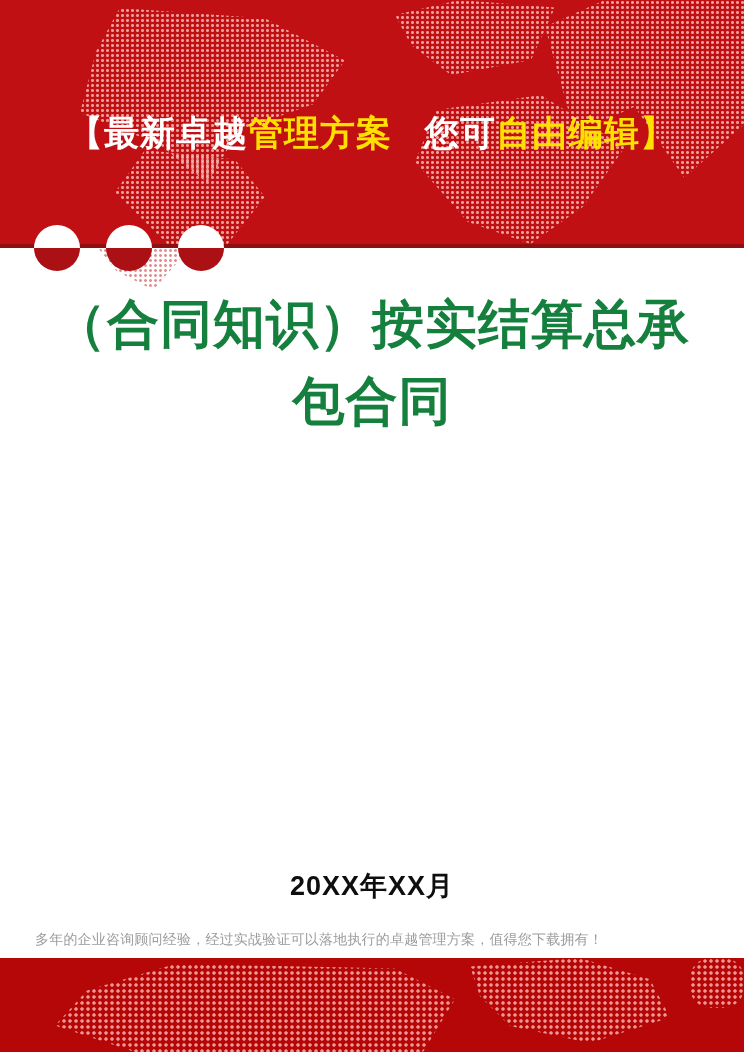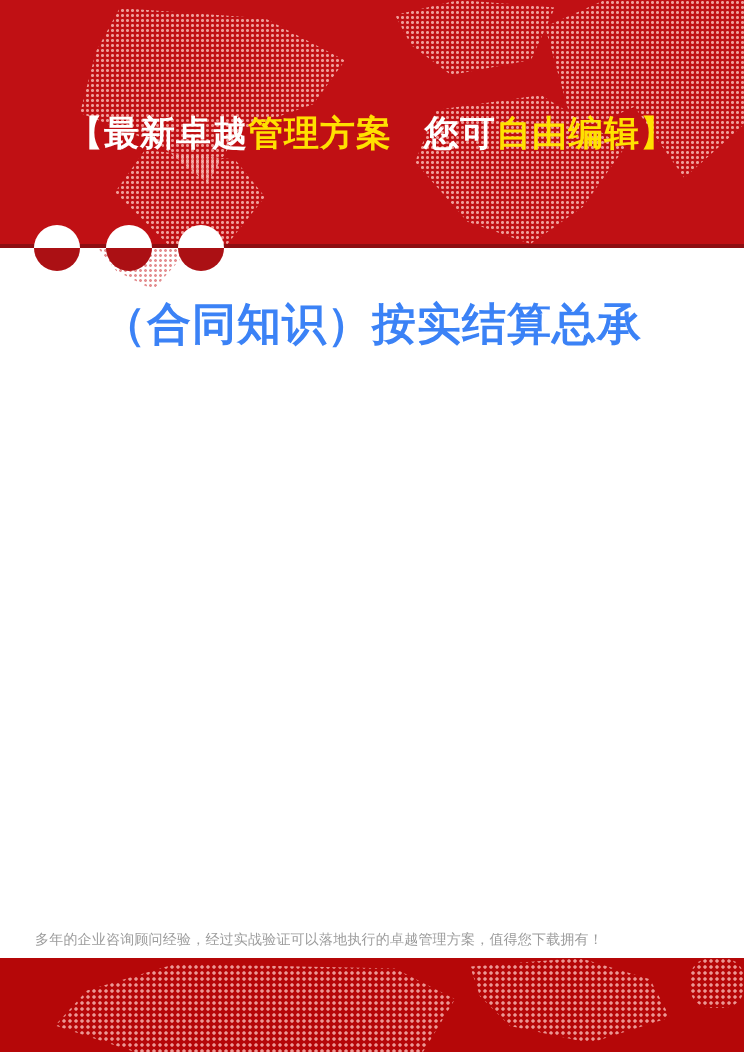--- a/index.html
+++ b/index.html
@@ -52,23 +52,23 @@
   .split-circle {
     position:absolute; top:225px; width:46px; height:46px; border-radius:50%;
     background:linear-gradient(180deg,#ffffff 0 50%, #AB1014 50% 100%);
     z-index:4;
   }
   .c1 { left:34px; } .c2 { left:106px; } .c3 { left:178px; }
 
   
   .doc-title {
     position:absolute; left:0; top:285px; width:100%;
-    text-align:center; color:#3b82f6;
+    text-align:center; color:#15803d;
     font-family:"DejaVu Serif", serif; font-weight:700;
-    font-size:44px; line-height:77px; letter-spacing:1px;
+    font-size:52px; line-height:77px; letter-spacing:1px;
   }
 
   
   .date-line {
     position:absolute; left:0; top:868px; width:100%;
     text-align:center; color:#0e0e0e;
     font-size:27px; font-weight:700; letter-spacing:1px;
   }
 
   
@@ -104,22 +104,24 @@
   </div>
 
   <div class="sa-tail dots-r"></div>
 
   <div class="split-circle c1"></div>
   <div class="split-circle c2"></div>
   <div class="split-circle c3"></div>
 
   <div class="doc-title">
     <div>（合同知识）按实结算总承</div>
+    <div>包合同</div>
   </div>
 
+  <div class="date-line">20XX年XX月</div>
 
   <div class="tagline">多年的企业咨询顾问经验，经过实战验证可以落地执行的卓越管理方案，值得您下载拥有！</div>
 
   <div class="bottom-banner">
     <div class="blob dots-w-big f1"></div>
     <div class="blob dots-w-big f2"></div>
     <div class="blob dots-w-big f3"></div>
   </div>
 
 </div>

